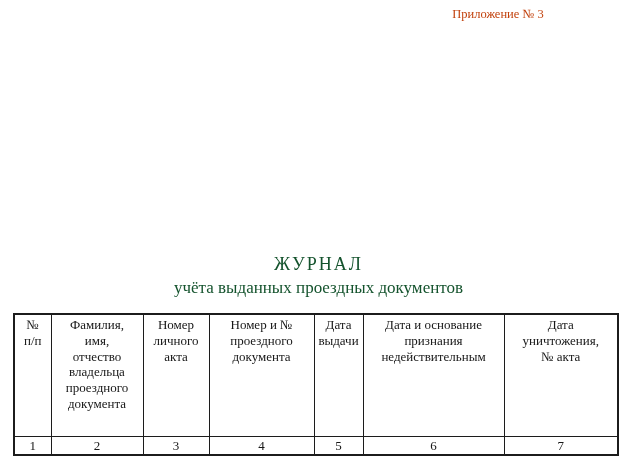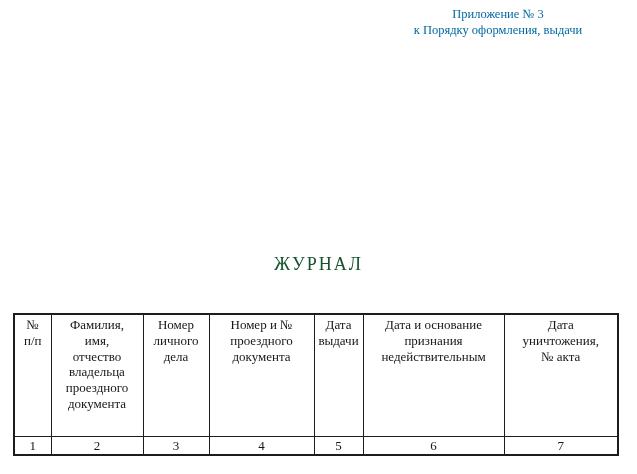--- a/index.html
+++ b/index.html
@@ -17,21 +17,21 @@
     overflow: hidden;
   }
   .note {
     position: absolute;
     top: 6px;
     right: 28px;
     width: 222px;
     text-align: center;
     font-size: 12.5px;
     line-height: 16px;
-    color: #0369a1;
+    color: #c2410c;
   }
   .title-block {
     position: absolute;
     top: 252px;
     left: 0;
     width: 637px;
     text-align: center;
     color: #14532d;
   }
   .title-main {
@@ -75,25 +75,25 @@
     line-height: 17px;
   }
 </style>
 </head>
 <body>
 
 <div class="page">
 
   <div class="note">
     <div>Приложение № 3</div>
-    <div>к Порядку оформления, выдачи</div>
   </div>
 
   <div class="title-block">
     <div class="title-main">ЖУРНАЛ</div>
+    <div class="title-sub">учёта выданных проездных документов</div>
   </div>
 
   <table class="journal">
     <colgroup>
       <col style="width:37px">
       <col style="width:92px">
       <col style="width:66px">
       <col style="width:105px">
       <col style="width:49px">
       <col style="width:141px">
@@ -104,21 +104,21 @@
         <td>№
 п/п</td>
         <td>Фамилия,
 имя,
 отчество
 владельца
 проездного
 документа</td>
         <td>Номер
 личного
-дела</td>
+акта</td>
         <td>Номер и №
 проездного
 документа</td>
         <td>Дата
 выдачи</td>
         <td>Дата и основание
 признания
 недействительным</td>
         <td>Дата
 уничтожения,

